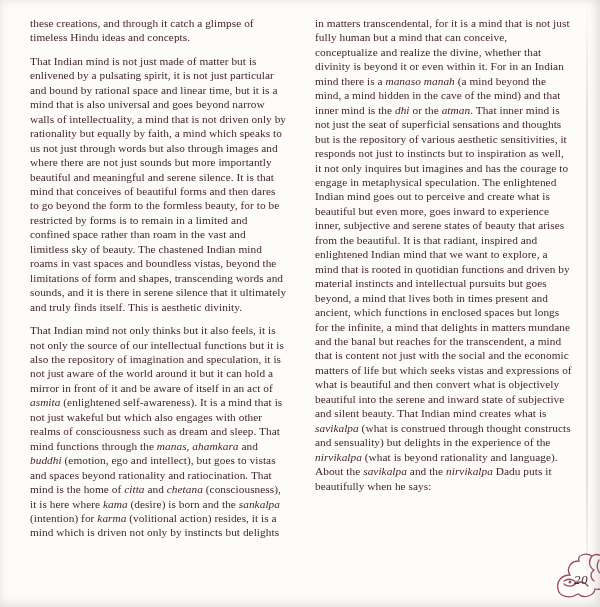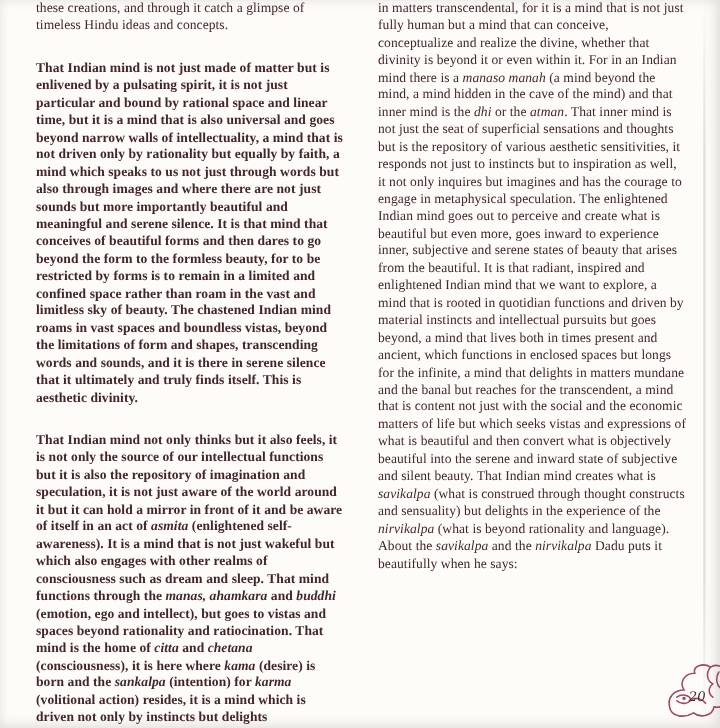--- a/index.html
+++ b/index.html
@@ -13,33 +13,33 @@
   .scan-page {
     position: absolute; inset: 0;
     background: #fdfcf8;
     box-shadow: inset -4px -3px 10px rgba(120,115,110,0.18), inset 2px 2px 8px rgba(120,115,110,0.08);
   }
   .page-edge-line {
     position: absolute; top: 0; bottom: 0; right: 12px; width: 2px;
     background: linear-gradient(to bottom, rgba(150,148,145,0.0), rgba(150,148,145,0.25) 20%, rgba(150,148,145,0.25) 80%, rgba(150,148,145,0.0));
   }
   .columns {
-    position: absolute; top: 0; left: 30px; right: 28px;
+    position: absolute; top: 16px; left: 30px; right: 28px;
     display: flex; gap: 28px;
   }
   .col { flex: 1 1 0; min-width: 0; }
   .para {
     margin: 0;
     font-size: 11.3px;
     line-height: 14.45px;
     letter-spacing: 0.05px;
     color: #43262b;
     text-align: left;
   }
-  .para + .para { margin-top: 21px; font-weight: bold; }
+  .para + .para { margin-top: 9px; }
   .para em { font-style: italic; }
   .quote {
     margin: 9px 4px 0 27px;
     font-size: 11px;
     line-height: 14.4px;
     color: #3f2327;
   }
   .ornament {
     position: absolute;
     right: -10px; bottom: 4px;

